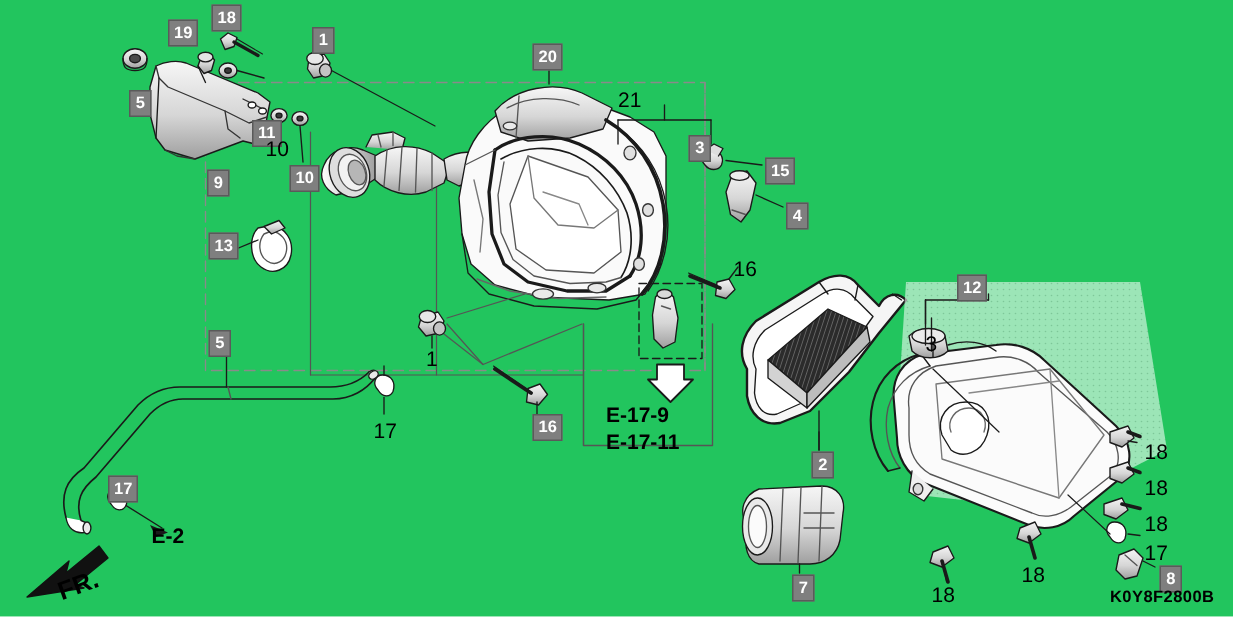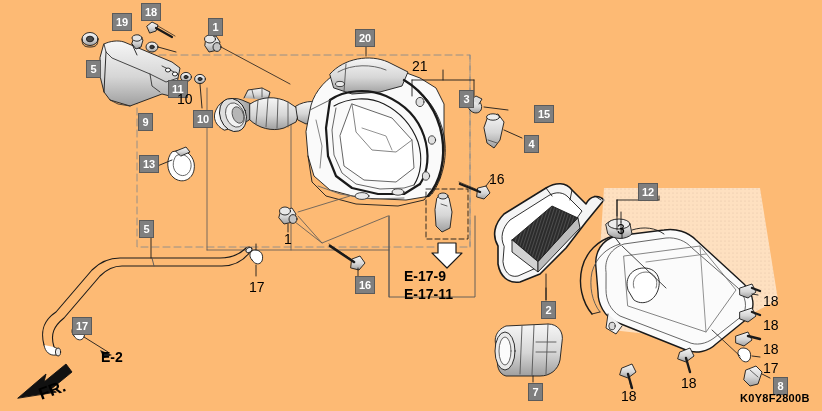--- a/index.html
+++ b/index.html
@@ -1,18 +1,18 @@
 <!DOCTYPE html>
 <html><head>
 <meta charset="utf-8">
 <title>Air Cleaner Parts Diagram</title>
 <style>
   html,body{margin:0;padding:0;background:#ffffff;}
   body{font-family:"Liberation Sans",sans-serif;}
-  #stage{position:relative;width:822px;height:411px;background:#fdba74;overflow:hidden;}
+  #stage{position:relative;width:822px;height:411px;background:#22c55e;overflow:hidden;}
   #art{position:absolute;left:0;top:0;width:822px;height:411px;}
 
   
   .lbl{position:absolute;background:#7f7f7f;color:#ffffff;border:1px solid #5a5a5a;
        font-family:"Liberation Sans",sans-serif;font-size:11px;font-weight:bold;
        line-height:14px;text-align:center;min-width:15px;padding:1px 3px;
        box-sizing:border-box;letter-spacing:0px;}
   
   .plain{position:absolute;color:#000;font-family:"Liberation Sans",sans-serif;
          font-size:14px;font-weight:normal;line-height:14px;white-space:nowrap;}
@@ -395,21 +395,21 @@
     </g>
   </svg>
 
   <div class="lbl" style="left:141px;top:3px;">18</div>
   <div class="lbl" style="left:112px;top:13px;">19</div>
   <div class="lbl" style="left:208px;top:18px;">1</div>
   <div class="lbl" style="left:355px;top:29px;">20</div>
   <div class="lbl" style="left:168px;top:45px;margin-top:35px;">11</div>
   <div class="lbl" style="left:86px;top:60px;">5</div>
   <div class="lbl" style="left:459px;top:90px;">3</div>
-  <div class="lbl" style="left:510px;top:105px;margin-left:24px;">15</div>
+  <div class="lbl" style="left:510px;top:105px;">15</div>
   <div class="lbl" style="left:138px;top:113px;">9</div>
   <div class="lbl" style="left:193px;top:110px;">10</div>
   <div class="lbl" style="left:524px;top:135px;">4</div>
   <div class="lbl" style="left:139px;top:155px;text-align:center;">13</div>
   <div class="lbl" style="left:638px;top:183px;">12</div>
   <div class="lbl" style="left:139px;top:220px;">5</div>
   <div class="lbl" style="left:541px;top:301px;">2</div>
   <div class="lbl" style="left:72px;top:317px;">17</div>
   <div class="lbl" style="left:355px;top:276px;">16</div>
   <div class="lbl" style="left:528px;top:383px;">7</div>

